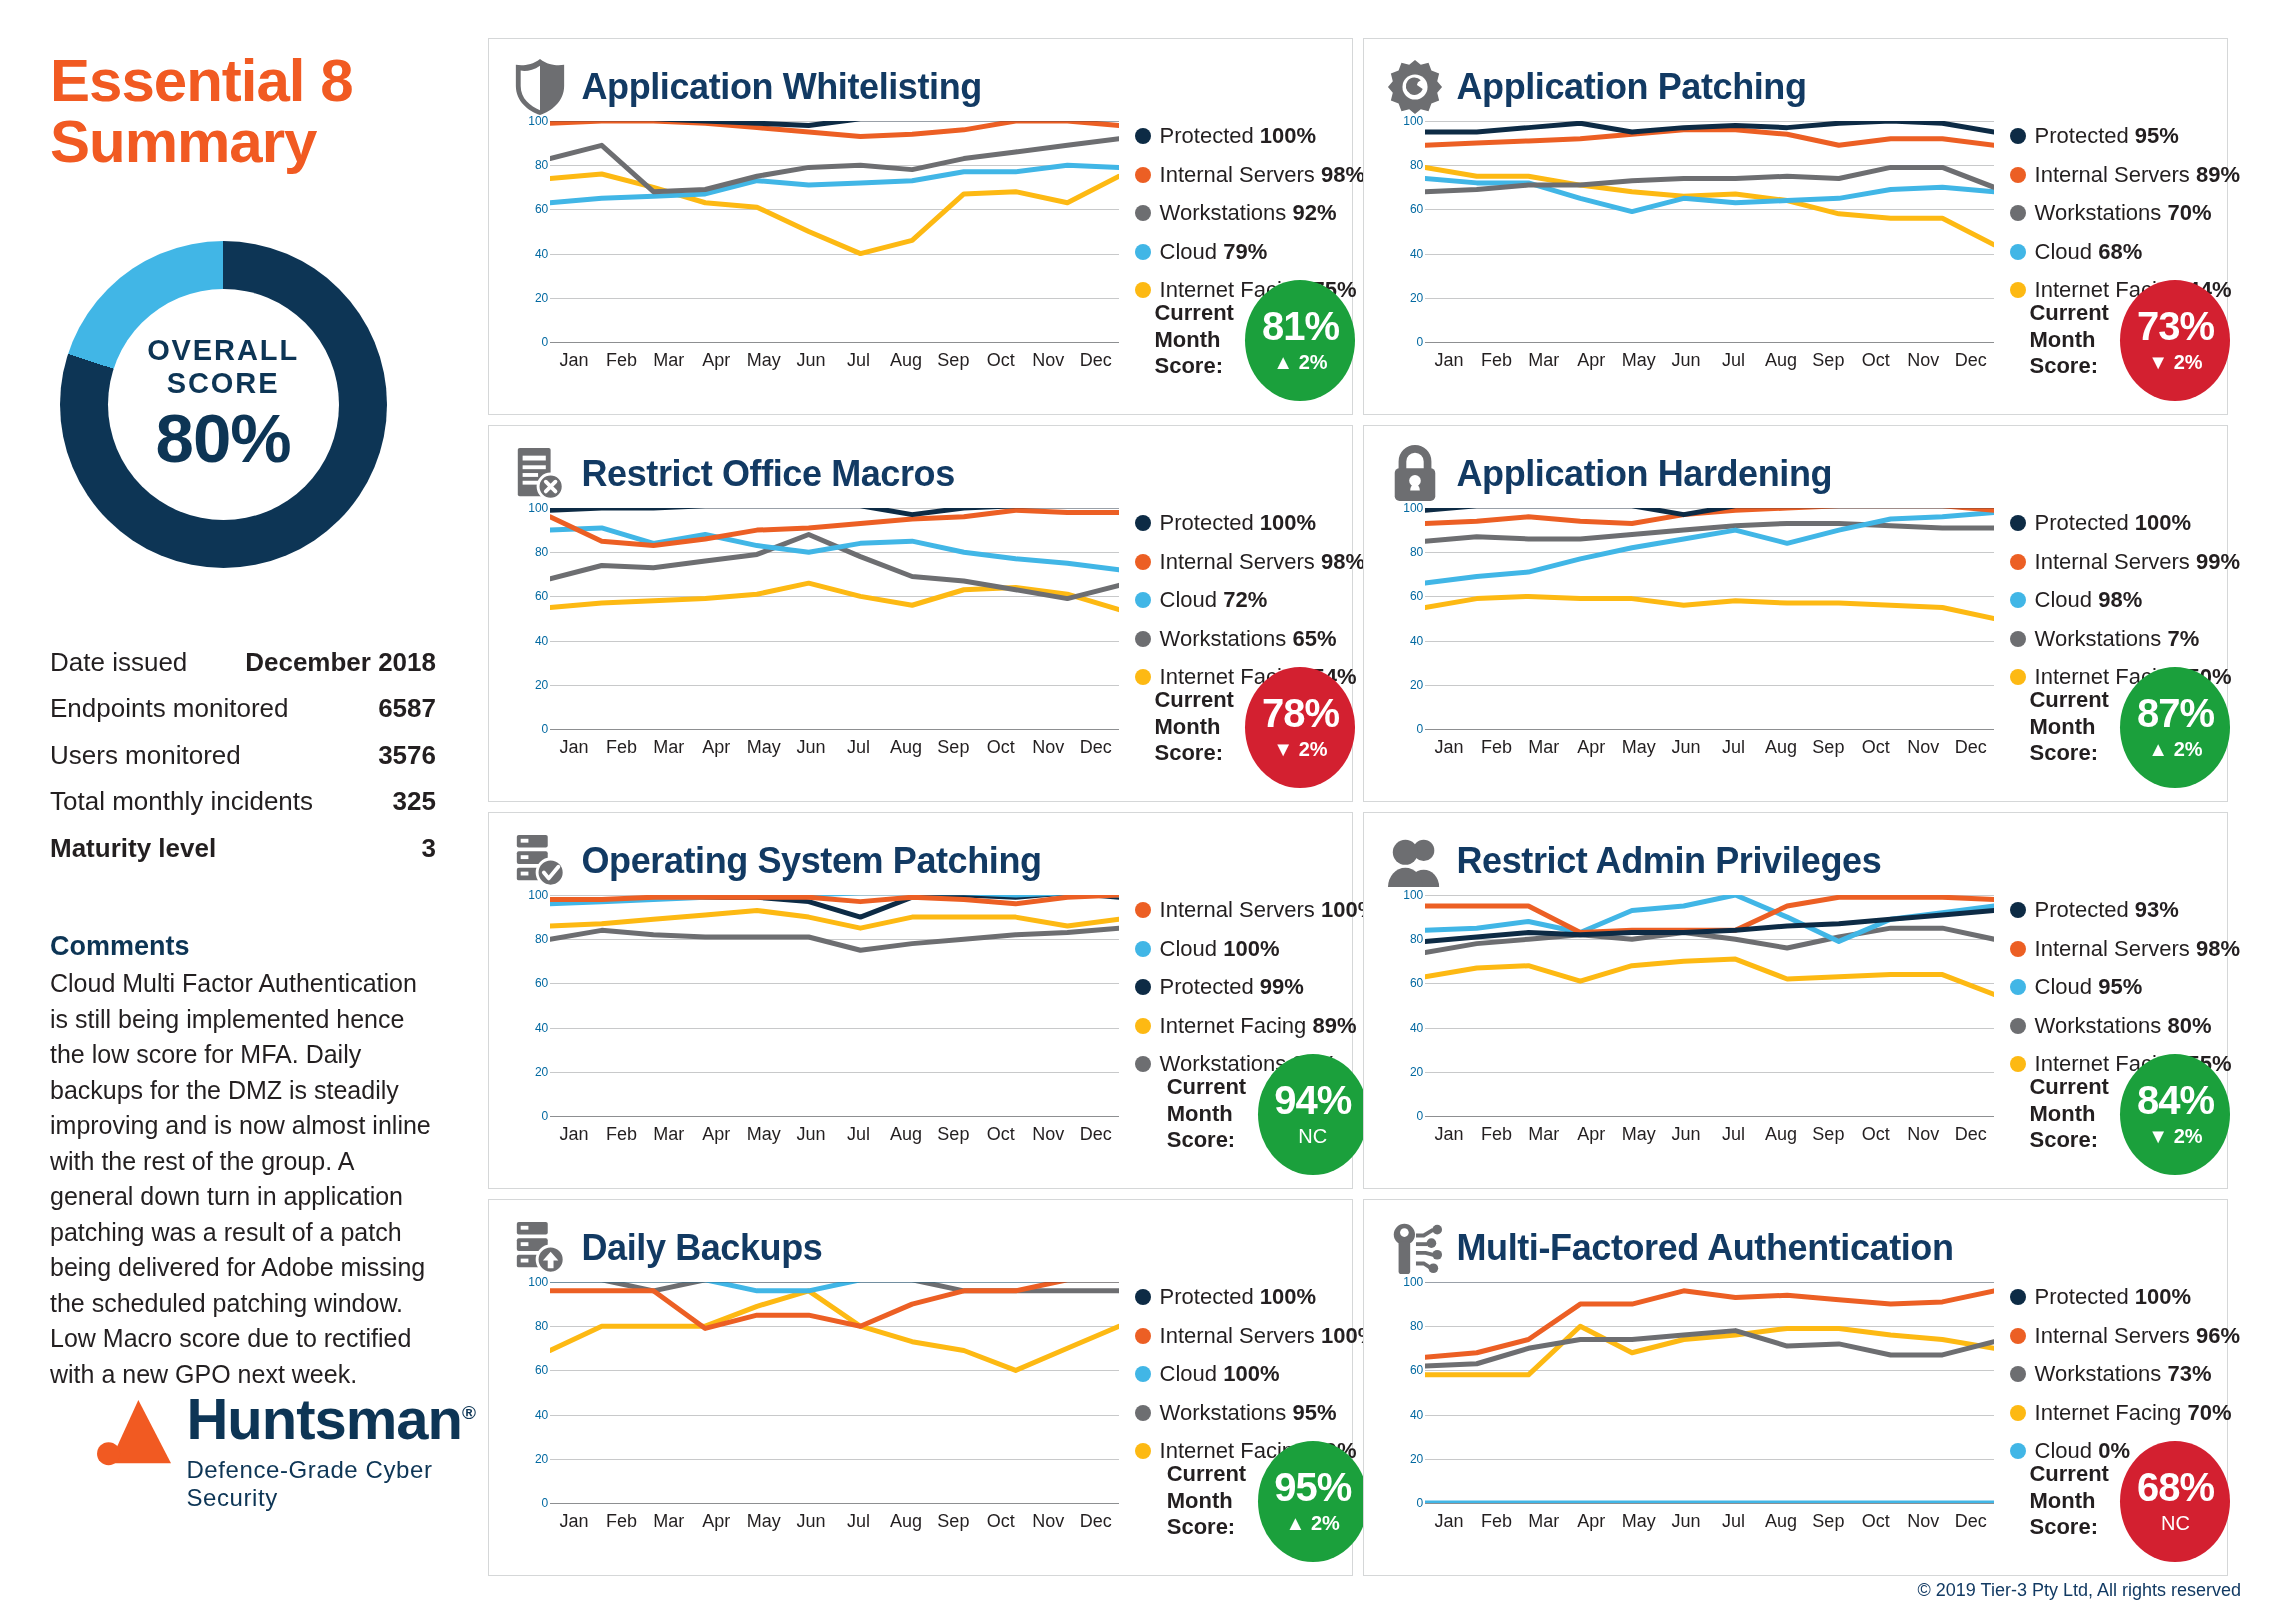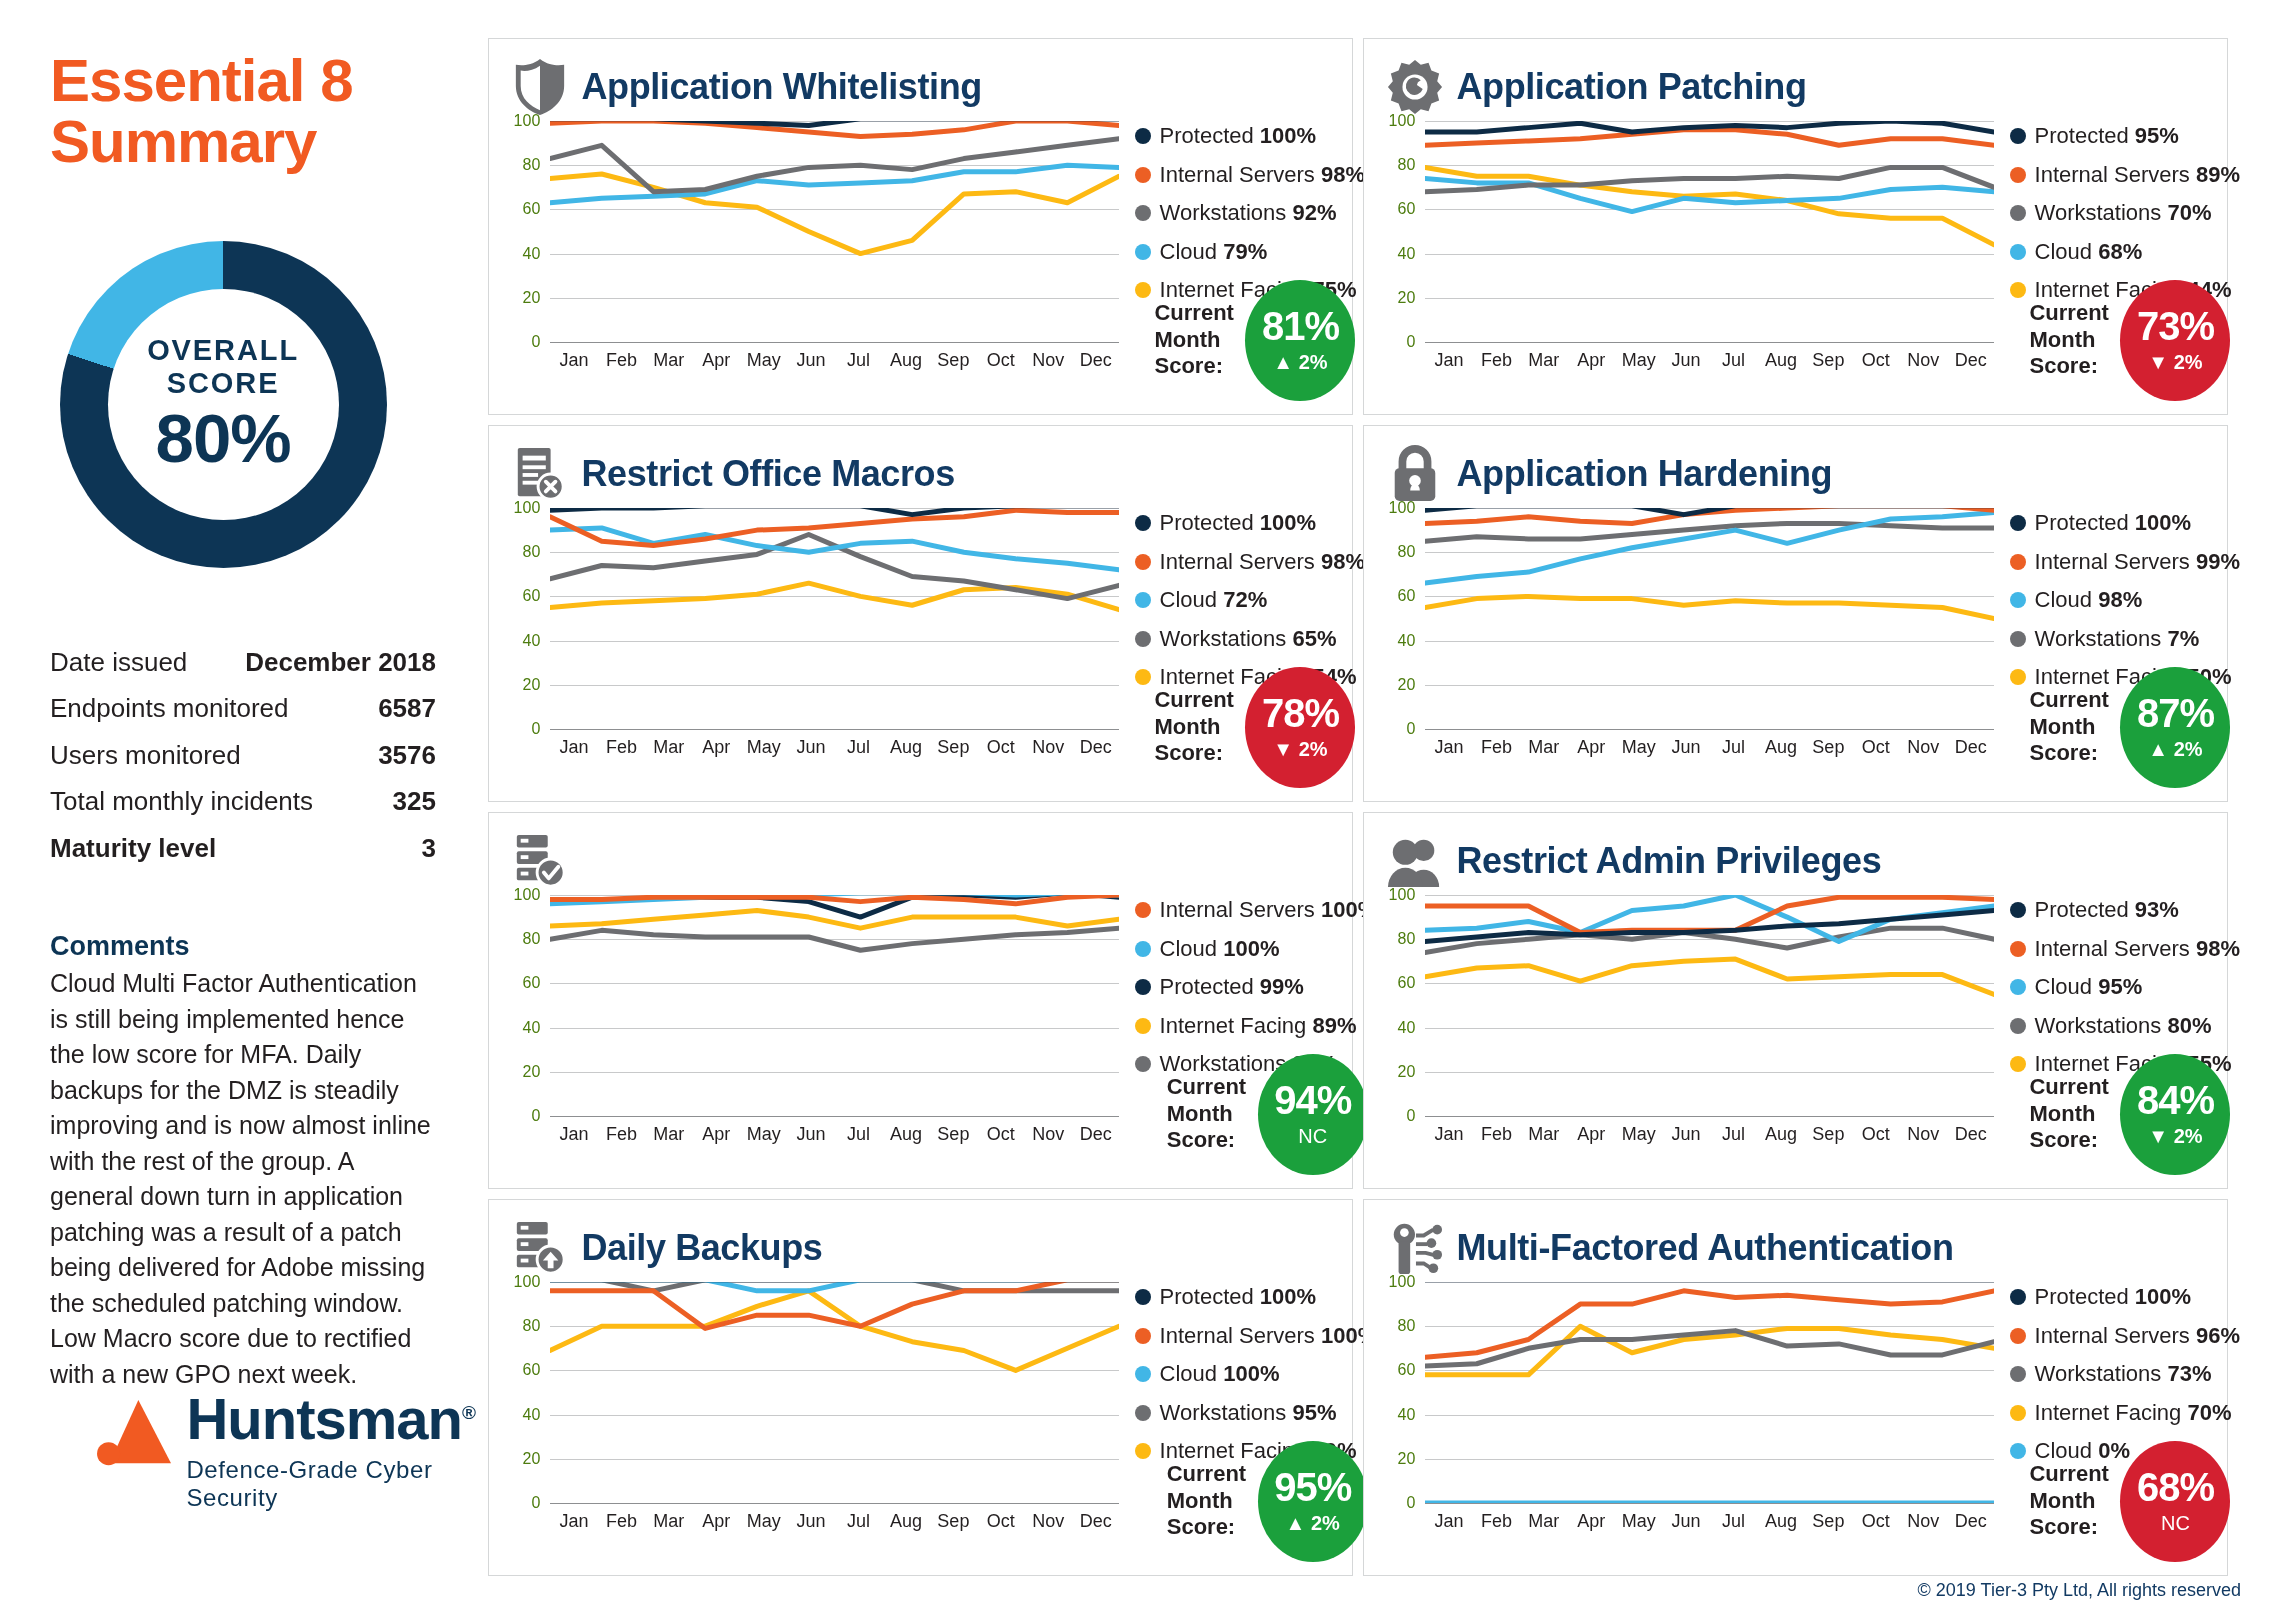--- a/index.html
+++ b/index.html
@@ -77,22 +77,22 @@
   .panel-head { display: flex; align-items: center; height: 69px; padding-left: 5.8px; }
   .panel-icon { width: 56px; height: 60px; margin-right: 13.4px; flex: 0 0 auto; }
   .panel-title { color: #123a63; font-size: 36px; font-weight: bold; letter-spacing: -0.4px; }
 
   .panel-body { position: relative; height: 281px; display: flex; }
   .chart-area { position: relative; width: 615px; height: 281px; flex: 0 0 auto; }
   .legend-area { position: relative; flex: 1 1 auto; padding-left: 13.4px; }
 
   .y-axis { position: absolute; left: 0; top: 0; width: 42px; height: 221px; }
   .y-tick {
-    position: absolute; right: 8px; transform: translateY(-50%);
-    font-size: 16px; color: #4d7c0f; white-space: nowrap;
+    position: absolute; right: 0; transform: translateY(-50%);
+    font-size: 12px; color: #0369a1; white-space: nowrap;
   }
   .plot {
     position: absolute; left: 44px; top: 0; right: 1.9px; height: 221px;
   }
   .gridline { position: absolute; left: 0; right: 0; height: 1px; background: #c8c9ca; }
   .gridline.axis { background: #8d8f91; }
   .x-axis {
     position: absolute; left: 44px; right: 1.9px; top: 229px;
     display: flex; justify-content: space-between;
   }
@@ -531,20 +531,21 @@
           <div class="panel-icon"><svg viewBox="0 0 58 62" width="56" height="60">
               <rect x="5" y="4" width="32" height="13" rx="2" fill="#6d6e71"></rect>
               <rect x="5" y="21" width="32" height="13" rx="2" fill="#6d6e71"></rect>
               <rect x="5" y="38" width="32" height="13" rx="2" fill="#6d6e71"></rect>
               <rect x="9" y="8" width="8" height="4" fill="#fff"></rect>
               <rect x="9" y="25" width="8" height="4" fill="#fff"></rect>
               <rect x="9" y="42" width="8" height="4" fill="#fff"></rect>
               <circle cx="40" cy="43" r="14" fill="#6d6e71" stroke="#fff" stroke-width="3"></circle>
               <path d="M33 43 l5 6 10-12" stroke="#fff" stroke-width="4" fill="none" stroke-linecap="round" stroke-linejoin="round"></path>
             </svg></div>
+          <div class="panel-title">Operating System Patching</div>
         </div>
         <div class="panel-body">
           <div class="chart-area">
             <div class="y-axis">
               <div class="y-tick" style="top: 221px;">0</div>
               <div class="y-tick" style="top: 177px;">20</div>
               <div class="y-tick" style="top: 133px;">40</div>
               <div class="y-tick" style="top: 88px;">60</div>
               <div class="y-tick" style="top: 44px;">80</div>
               <div class="y-tick" style="top: 0px;">100</div>

